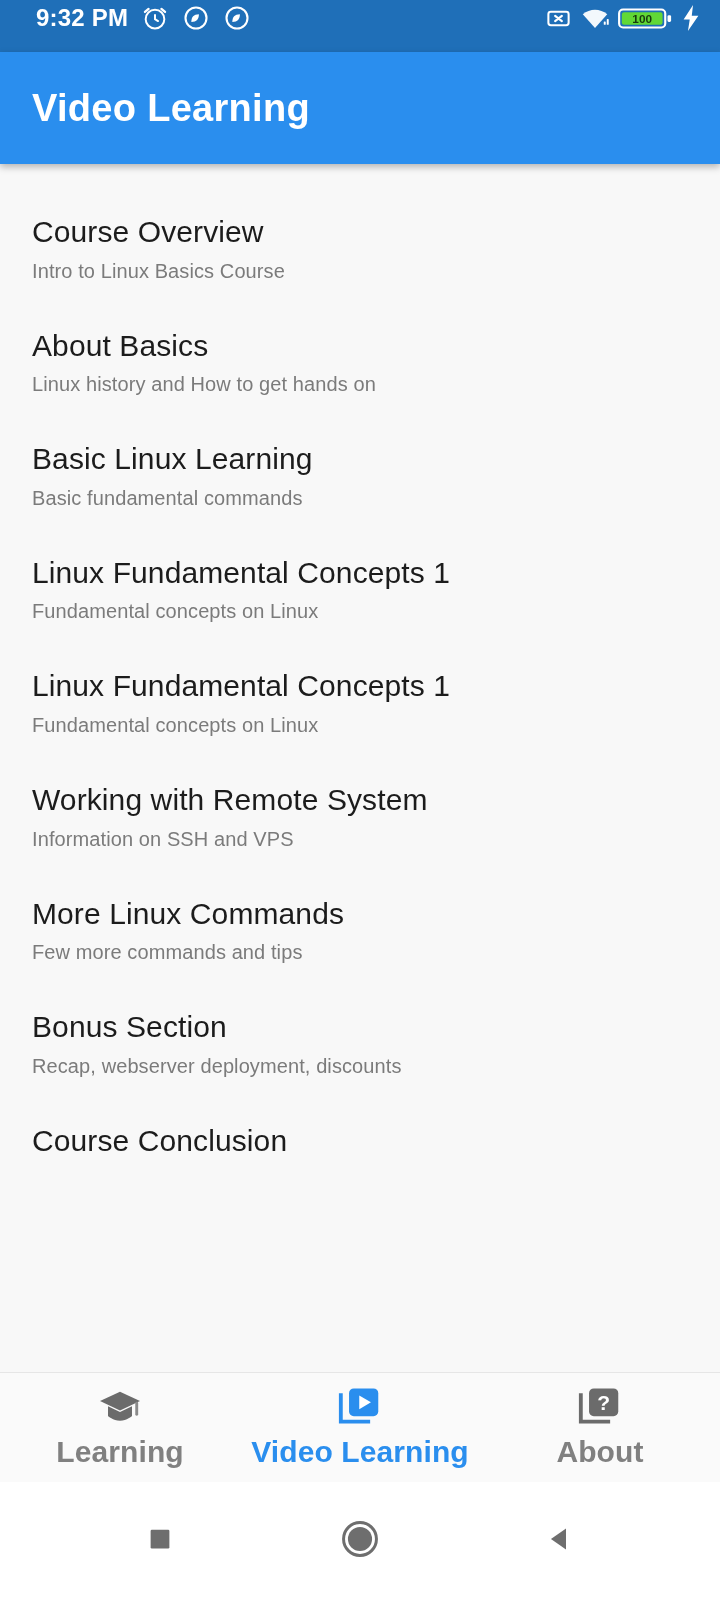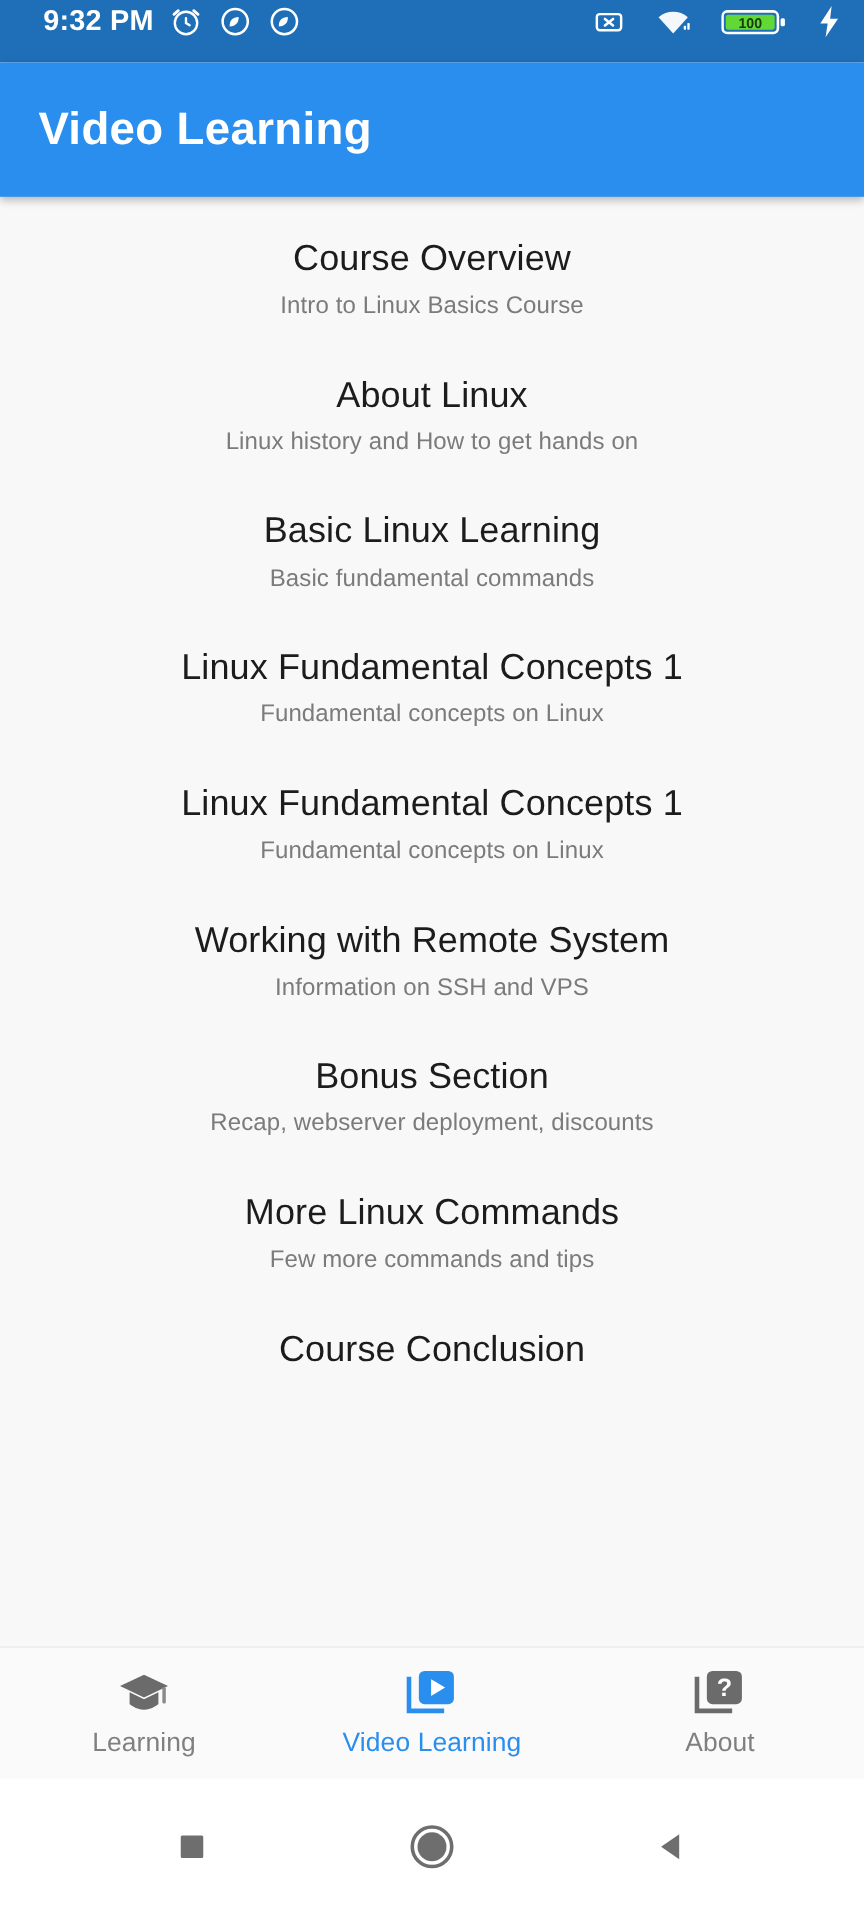--- a/index.html
+++ b/index.html
@@ -21,21 +21,21 @@
   .status-bar {
     height:52px;
     background:#1f6fb8;
     display:flex;
     align-items:center;
     padding:0 18px 16px 36px;
     flex:0 0 auto;
     color:#ffffff;
   }
   .status-left { display:flex; align-items:center; gap:13px; }
-  .status-right { margin-left:auto; display:flex; align-items:center; gap:25px;text-align:center; }
+  .status-right { margin-left:auto; display:flex; align-items:center; gap:8px;text-align:center; }
   .clock-text {
     font-size:24px; font-weight:bold; letter-spacing:0.2px;
     color:#ffffff;
   }
   .sicon { display:block; }
 
   
   .app-bar {
     height:112px;
     background:#2a8eee;
@@ -53,22 +53,21 @@
     font-weight:bold;
     letter-spacing:0.3px;
   }
 
   
   .content {
     flex:1 1 auto;
     background:#f8f8f8;
     overflow:hidden;
     position:relative;
-    padding-top:12px;
-    text-align:center;
+    padding-top:28px;
   }
   .list-item {
     padding:22px 32px 22px 32px;
     background:#f8f8f8;
   }
   .item-title {
     font-size:30px;
     color:#1c1c1c;
     line-height:1.22;
     letter-spacing:0.1px;
@@ -95,23 +94,24 @@
     flex:1 1 0;
     display:flex;
     flex-direction:column;
     align-items:center;
     justify-content:center;
     gap:6px;
     height:100%;
   }
   .nav-icon { height:42px; display:flex; align-items:center; justify-content:center; }
   .nav-label {
-    font-size:22px;
+    font-size:30px;
     color:#808080;
     letter-spacing:0.1px;
+    font-weight:bold;
   }
   .nav-item.active .nav-label { color:#2a8eee; }
 
   
   .system-nav {
     flex:0 0 auto;
     height:118px;
     background:#ffffff;
     display:flex;
     align-items:center;
@@ -184,21 +184,21 @@
   </div>
 
   <div class="content">
 
     <div class="list-item">
       <div class="item-title">Course Overview</div>
       <div class="item-subtitle">Intro to Linux Basics Course</div>
     </div>
 
     <div class="list-item">
-      <div class="item-title">About Linux</div>
+      <div class="item-title">About Basics</div>
       <div class="item-subtitle">Linux history and How to get hands on</div>
     </div>
 
     <div class="list-item">
       <div class="item-title">Basic Linux Learning</div>
       <div class="item-subtitle">Basic fundamental commands</div>
     </div>
 
     <div class="list-item">
       <div class="item-title">Linux Fundamental Concepts 1</div>
@@ -209,27 +209,27 @@
       <div class="item-title">Linux Fundamental Concepts 1</div>
       <div class="item-subtitle">Fundamental concepts on Linux</div>
     </div>
 
     <div class="list-item">
       <div class="item-title">Working with Remote System</div>
       <div class="item-subtitle">Information on SSH and VPS</div>
     </div>
 
     <div class="list-item">
+      <div class="item-title">More Linux Commands</div>
+      <div class="item-subtitle">Few more commands and tips</div>
+    </div>
+
+    <div class="list-item">
       <div class="item-title">Bonus Section</div>
       <div class="item-subtitle">Recap, webserver deployment, discounts</div>
-    </div>
-
-    <div class="list-item">
-      <div class="item-title">More Linux Commands</div>
-      <div class="item-subtitle">Few more commands and tips</div>
     </div>
 
     <div class="list-item">
       <div class="item-title">Course Conclusion</div>
     </div>
 
   </div>
 
   <div class="bottom-nav">
 

